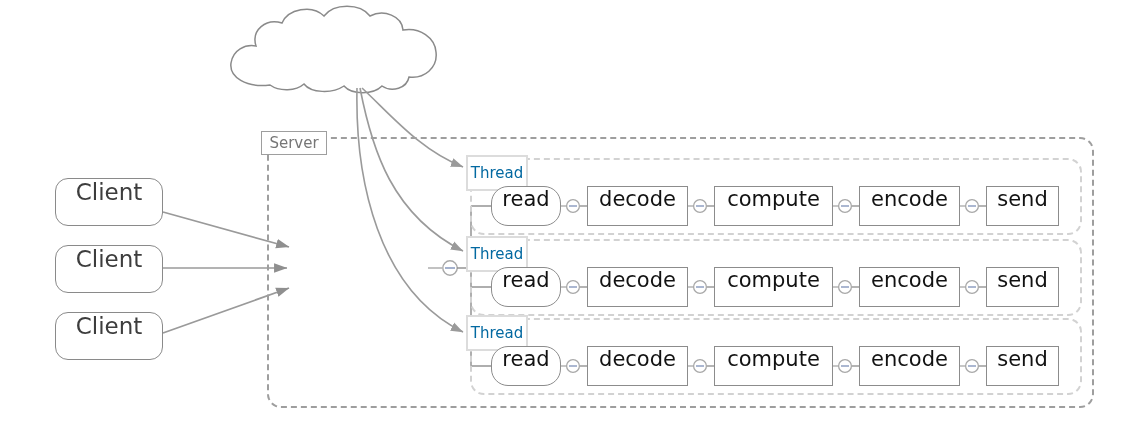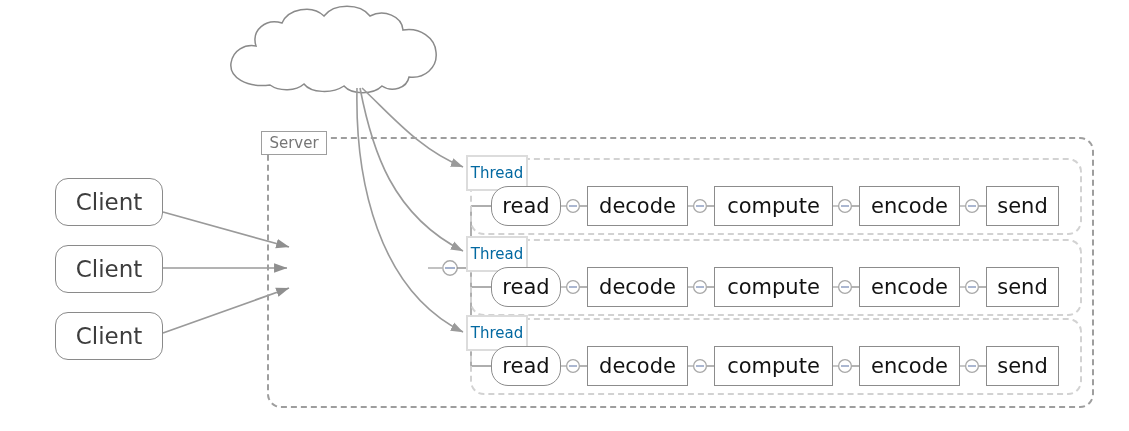--- a/index.html
+++ b/index.html
@@ -25,21 +25,21 @@
     width: 1129px;
     height: 431px;
     pointer-events: none;
   }
 
   
   .node {
     position: absolute;
     box-sizing: border-box;
     display: flex;
-    align-items: center;
+    align-items: flex-start;
     justify-content: center;
     background: #ffffff;
     color: #1a1a1a;
     white-space: nowrap;
   }
   .client-box {
     border: 1.6px solid #8a8a8a;
     border-radius: 13px;
     font-size: 23px;
     color: #3d3d3d;

